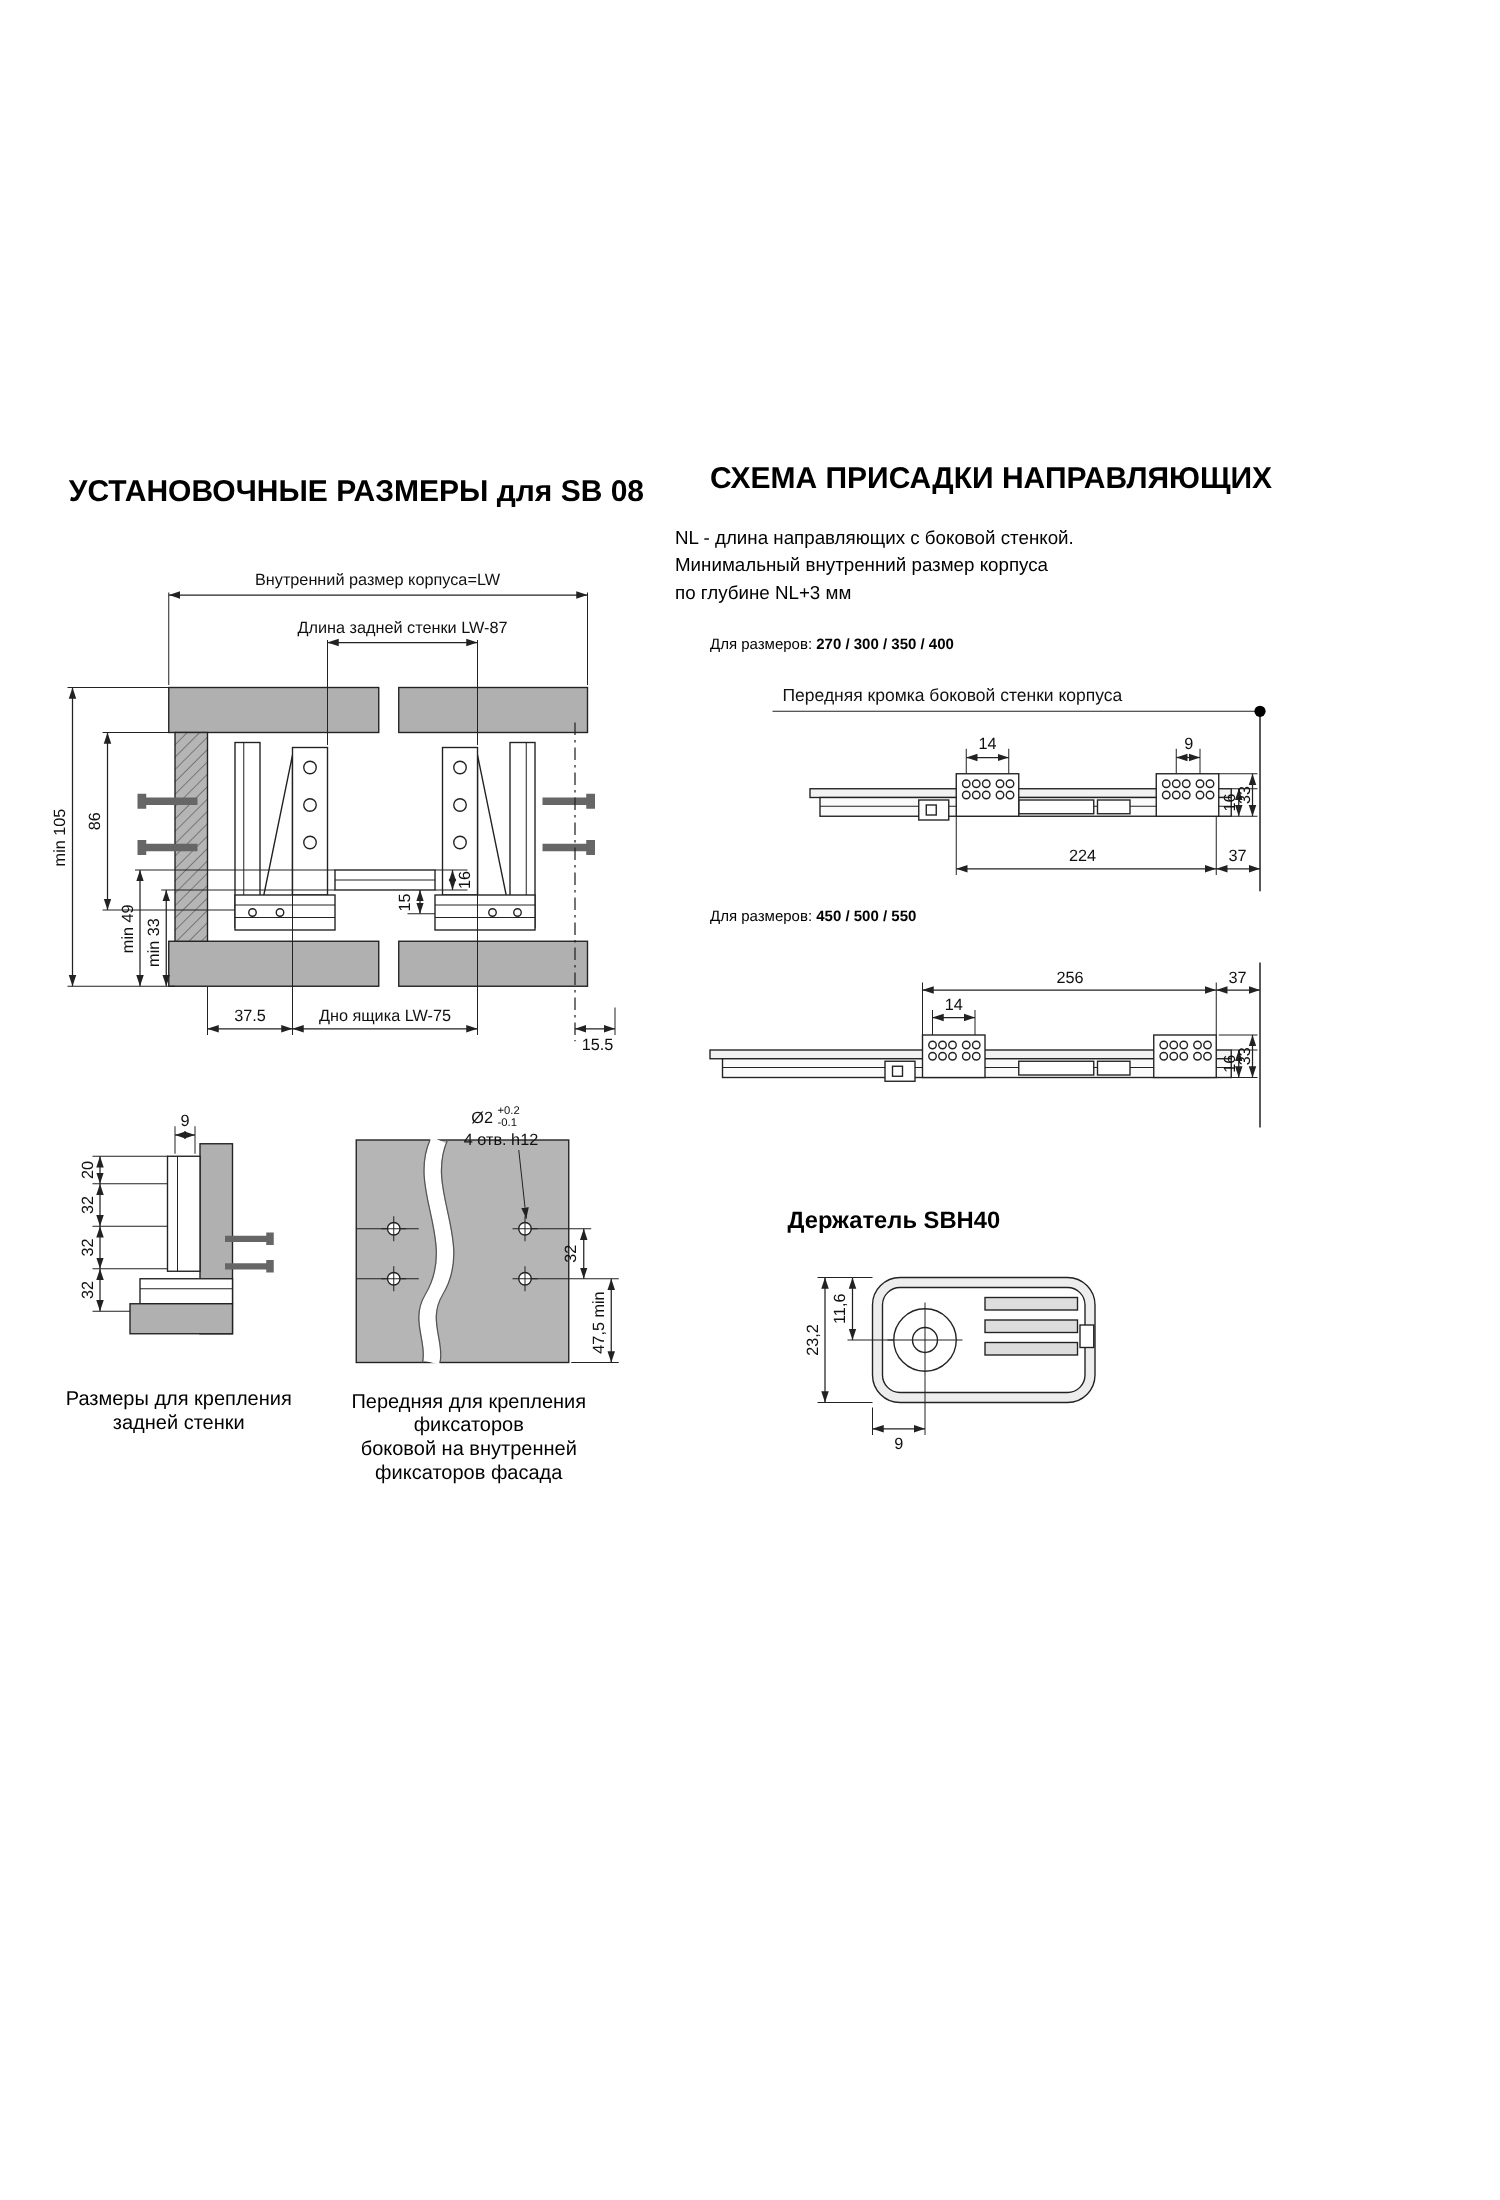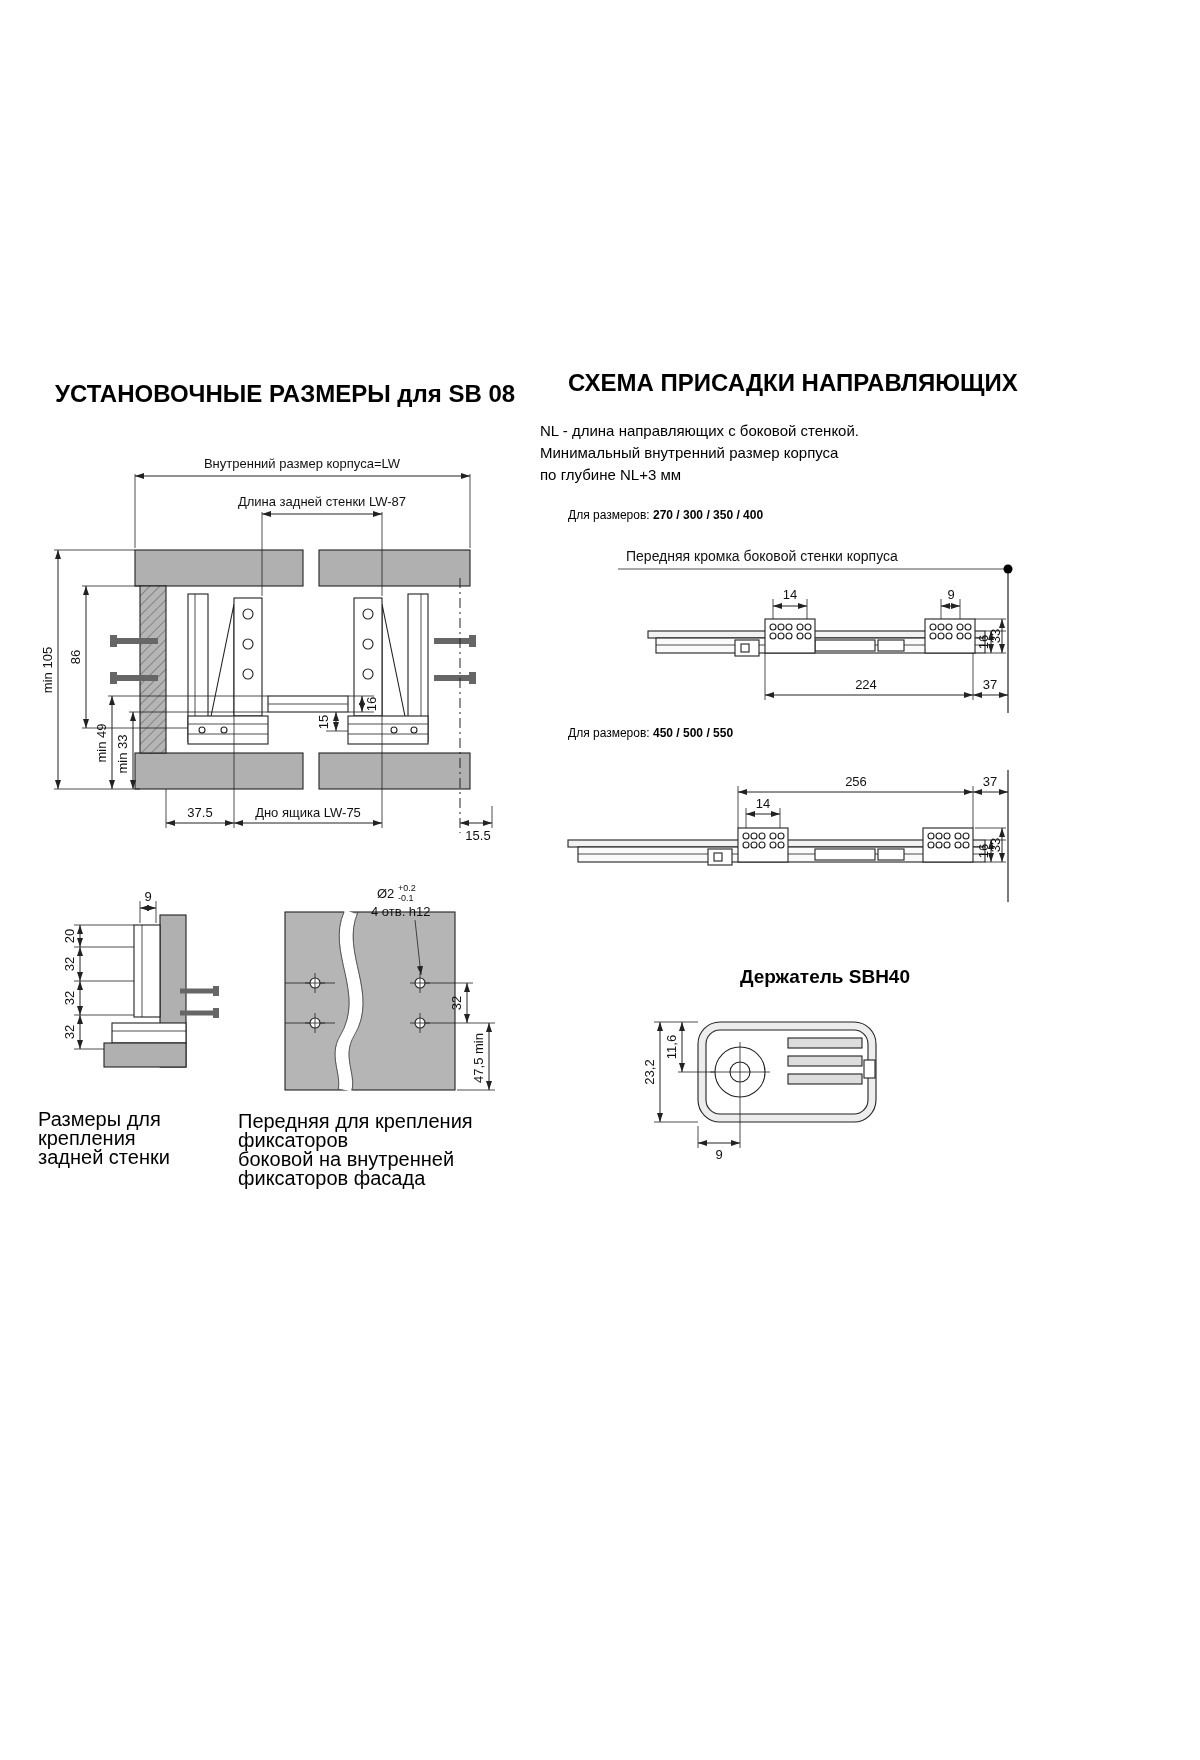--- a/index.html
+++ b/index.html
@@ -3,21 +3,21 @@
 <meta charset="utf-8">
 <style>
   *{margin:0;padding:0;box-sizing:border-box}
   html,body{background:#fff}
   body{width:1200px;height:1760px;position:relative;font-family:"Liberation Sans",sans-serif;color:#000}
   .abs{position:absolute}
   .h1{font-size:24px;font-weight:bold;white-space:nowrap}
   .note{font-size:15px;line-height:22px}
   .sizes{font-size:12px}
   .sizes b{font-weight:bold}
-  .cap{font-size:20px;line-height:19px;text-align:left}
+  .cap{font-size:16px;line-height:19px;text-align:center}
   svg{overflow:visible;display:block}
   svg text{font-family:"Liberation Sans",sans-serif;font-size:13px;fill:#111}
   svg text.t9{font-size:9px}
   svg text.t14{font-size:14px}
   .s1{stroke:#222;stroke-width:1.1}
   .ext{stroke:#222;stroke-width:0.8}
   .dim{stroke:#222;stroke-width:1}
   .dash{stroke:#222;stroke-width:1;stroke-dasharray:10 4 2 4}
 </style>
 </head>
@@ -399,21 +399,21 @@
     <line class="ext" x1="415" y1="66" x2="446" y2="66"></line>
     <line class="ext" x1="425" y1="78" x2="446" y2="78"></line>
     <line class="ext" x1="425" y1="100" x2="446" y2="100"></line>
     <line class="dim" x1="431" y1="78" x2="431" y2="100" marker-start="url(#arr)" marker-end="url(#arr)"></line>
     <text transform="translate(428,89) rotate(-90)" text-anchor="middle">16</text>
     <line class="dim" x1="442" y1="66" x2="442" y2="100" marker-start="url(#arr)" marker-end="url(#arr)"></line>
     <text transform="translate(440,83) rotate(-90)" text-anchor="middle">33</text>
   </g>
 </svg>
 
-<div class="abs h1" style="left:630px;top:966px;width:280px;text-align:right;font-size:19px">Держатель SBH40</div>
+<div class="abs h1" style="left:630px;top:966px;width:280px;text-align:left;font-size:19px">Держатель SBH40</div>
 
 <svg class="abs" style="left:630px;top:998px" width="280" height="170" viewBox="0 0 280 170">
   <g>
     <rect class="s1" x="68" y="24" width="178" height="100" rx="22" fill="#ededed"></rect>
     <rect class="s1" x="76" y="32" width="162" height="84" rx="14" fill="#fff"></rect>
     <rect class="s1" x="158" y="40" width="74" height="10" fill="#ddd"></rect>
     <rect class="s1" x="158" y="58" width="74" height="10" fill="#ddd"></rect>
     <rect class="s1" x="158" y="76" width="74" height="10" fill="#ddd"></rect>
     <rect class="s1" x="234" y="62" width="11" height="18" fill="#fff"></rect>
     <circle class="s1" cx="110" cy="74" r="25" fill="#fff"></circle>

